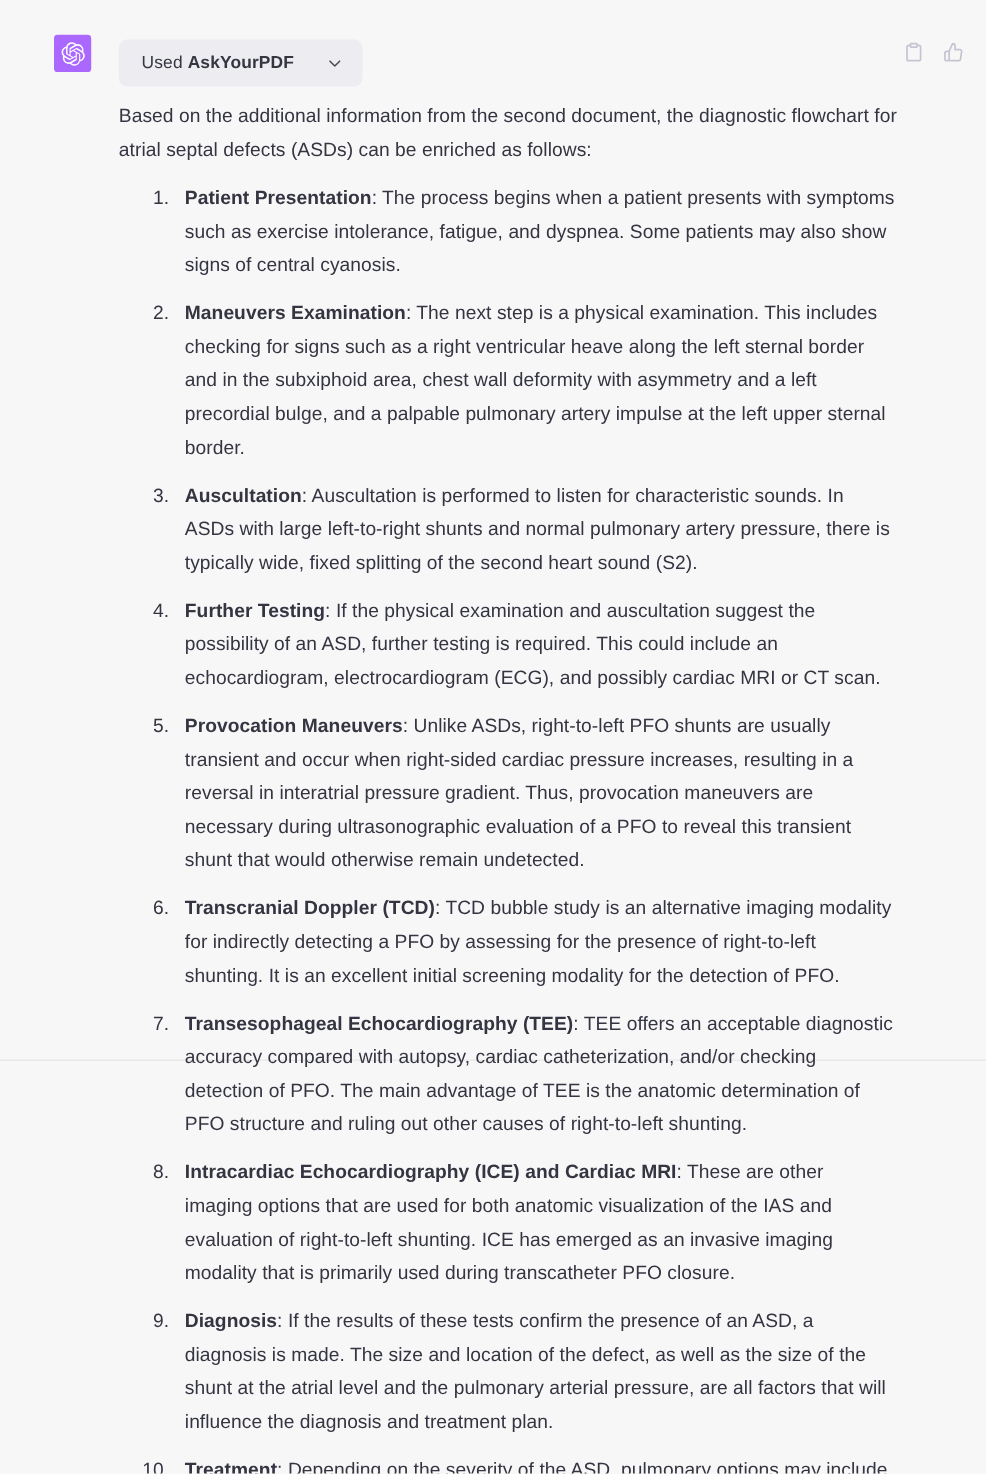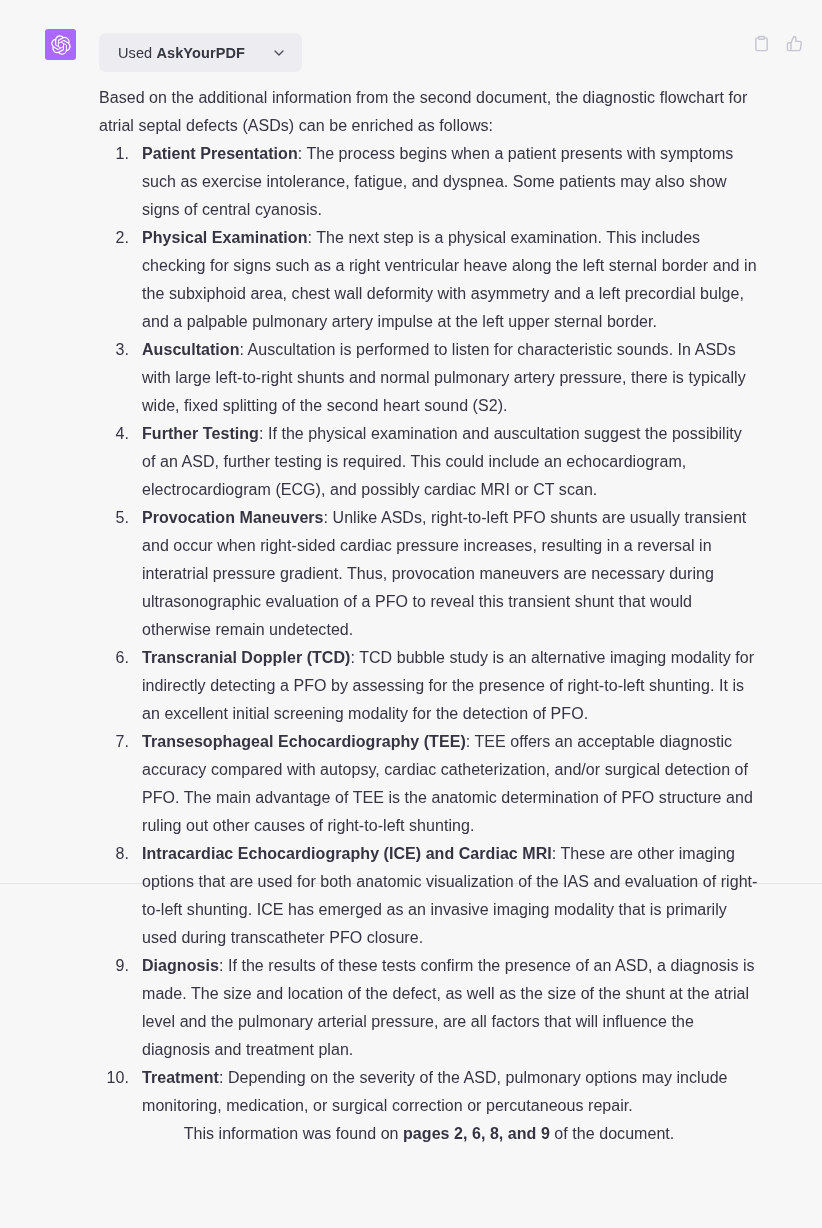--- a/index.html
+++ b/index.html
@@ -123,21 +123,21 @@
   ol.steps {
     margin: 0;
     padding: 0;
     list-style: none;
     counter-reset: step;
   }
   ol.steps > li {
     position: relative;
     counter-increment: step;
     padding-left: 43px;
-    margin: 0;
+    margin: 12px;
   }
   ol.steps > li::before {
     content: counter(step) ".";
     position: absolute;
     left: 0;
     top: 0;
     width: 30px;
     text-align: right;
     color: #343541;
   }
@@ -190,26 +190,26 @@
             </svg>
         </span>
       </button>
     </div>
 
     <div class="content">
       <p class="intro-para">Based on the additional information from the second document, the diagnostic flowchart for atrial septal defects (ASDs) can be enriched as follows:</p>
 
       <ol class="steps">
         <li><b>Patient Presentation</b><span>: The process begins when a patient presents with symptoms such as exercise intolerance, fatigue, and dyspnea. Some patients may also show signs of central cyanosis.</span></li>
-        <li><b>Physical Examination</b><span>: The next step is a physical examination. This includes checking for signs such as a right ventricular heave along the left sternal border and in the subxiphoid area, chest wall deformity with asymmetry and a left precordial bulge, and a palpable pulmonary artery impulse at the left upper sternal border.</span></li>
+        <li><b>Maneuvers Examination</b><span>: The next step is a physical examination. This includes checking for signs such as a right ventricular heave along the left sternal border and in the subxiphoid area, chest wall deformity with asymmetry and a left precordial bulge, and a palpable pulmonary artery impulse at the left upper sternal border.</span></li>
         <li><b>Auscultation</b><span>: Auscultation is performed to listen for characteristic sounds. In ASDs with large left-to-right shunts and normal pulmonary artery pressure, there is typically wide, fixed splitting of the second heart sound (S2).</span></li>
         <li><b>Further Testing</b><span>: If the physical examination and auscultation suggest the possibility of an ASD, further testing is required. This could include an echocardiogram, electrocardiogram (ECG), and possibly cardiac MRI or CT scan.</span></li>
         <li><b>Provocation Maneuvers</b><span>: Unlike ASDs, right-to-left PFO shunts are usually transient and occur when right-sided cardiac pressure increases, resulting in a reversal in interatrial pressure gradient. Thus, provocation maneuvers are necessary during ultrasonographic evaluation of a PFO to reveal this transient shunt that would otherwise remain undetected.</span></li>
         <li><b>Transcranial Doppler (TCD)</b><span>: TCD bubble study is an alternative imaging modality for indirectly detecting a PFO by assessing for the presence of right-to-left shunting. It is an excellent initial screening modality for the detection of PFO.</span></li>
-        <li><b>Transesophageal Echocardiography (TEE)</b><span>: TEE offers an acceptable diagnostic accuracy compared with autopsy, cardiac catheterization, and/or surgical detection of PFO. The main advantage of TEE is the anatomic determination of PFO structure and ruling out other causes of right-to-left shunting.</span></li>
+        <li><b>Transesophageal Echocardiography (TEE)</b><span>: TEE offers an acceptable diagnostic accuracy compared with autopsy, cardiac catheterization, and/or checking detection of PFO. The main advantage of TEE is the anatomic determination of PFO structure and ruling out other causes of right-to-left shunting.</span></li>
         <li><b>Intracardiac Echocardiography (ICE) and Cardiac MRI</b><span>: These are other imaging options that are used for both anatomic visualization of the IAS and evaluation of right-to-left shunting. ICE has emerged as an invasive imaging modality that is primarily used during transcatheter PFO closure.</span></li>
         <li><b>Diagnosis</b><span>: If the results of these tests confirm the presence of an ASD, a diagnosis is made. The size and location of the defect, as well as the size of the shunt at the atrial level and the pulmonary arterial pressure, are all factors that will influence the diagnosis and treatment plan.</span></li>
         <li><b>Treatment</b><span>: Depending on the severity of the ASD, pulmonary options may include monitoring, medication, or surgical correction or percutaneous repair.</span></li>
       </ol>
 
       <p class="outro"><span>This information was found on </span><b>pages 2, 6, 8, and 9</b><span> of the document.</span></p>
     </div>
 
   </div>
 </div>

